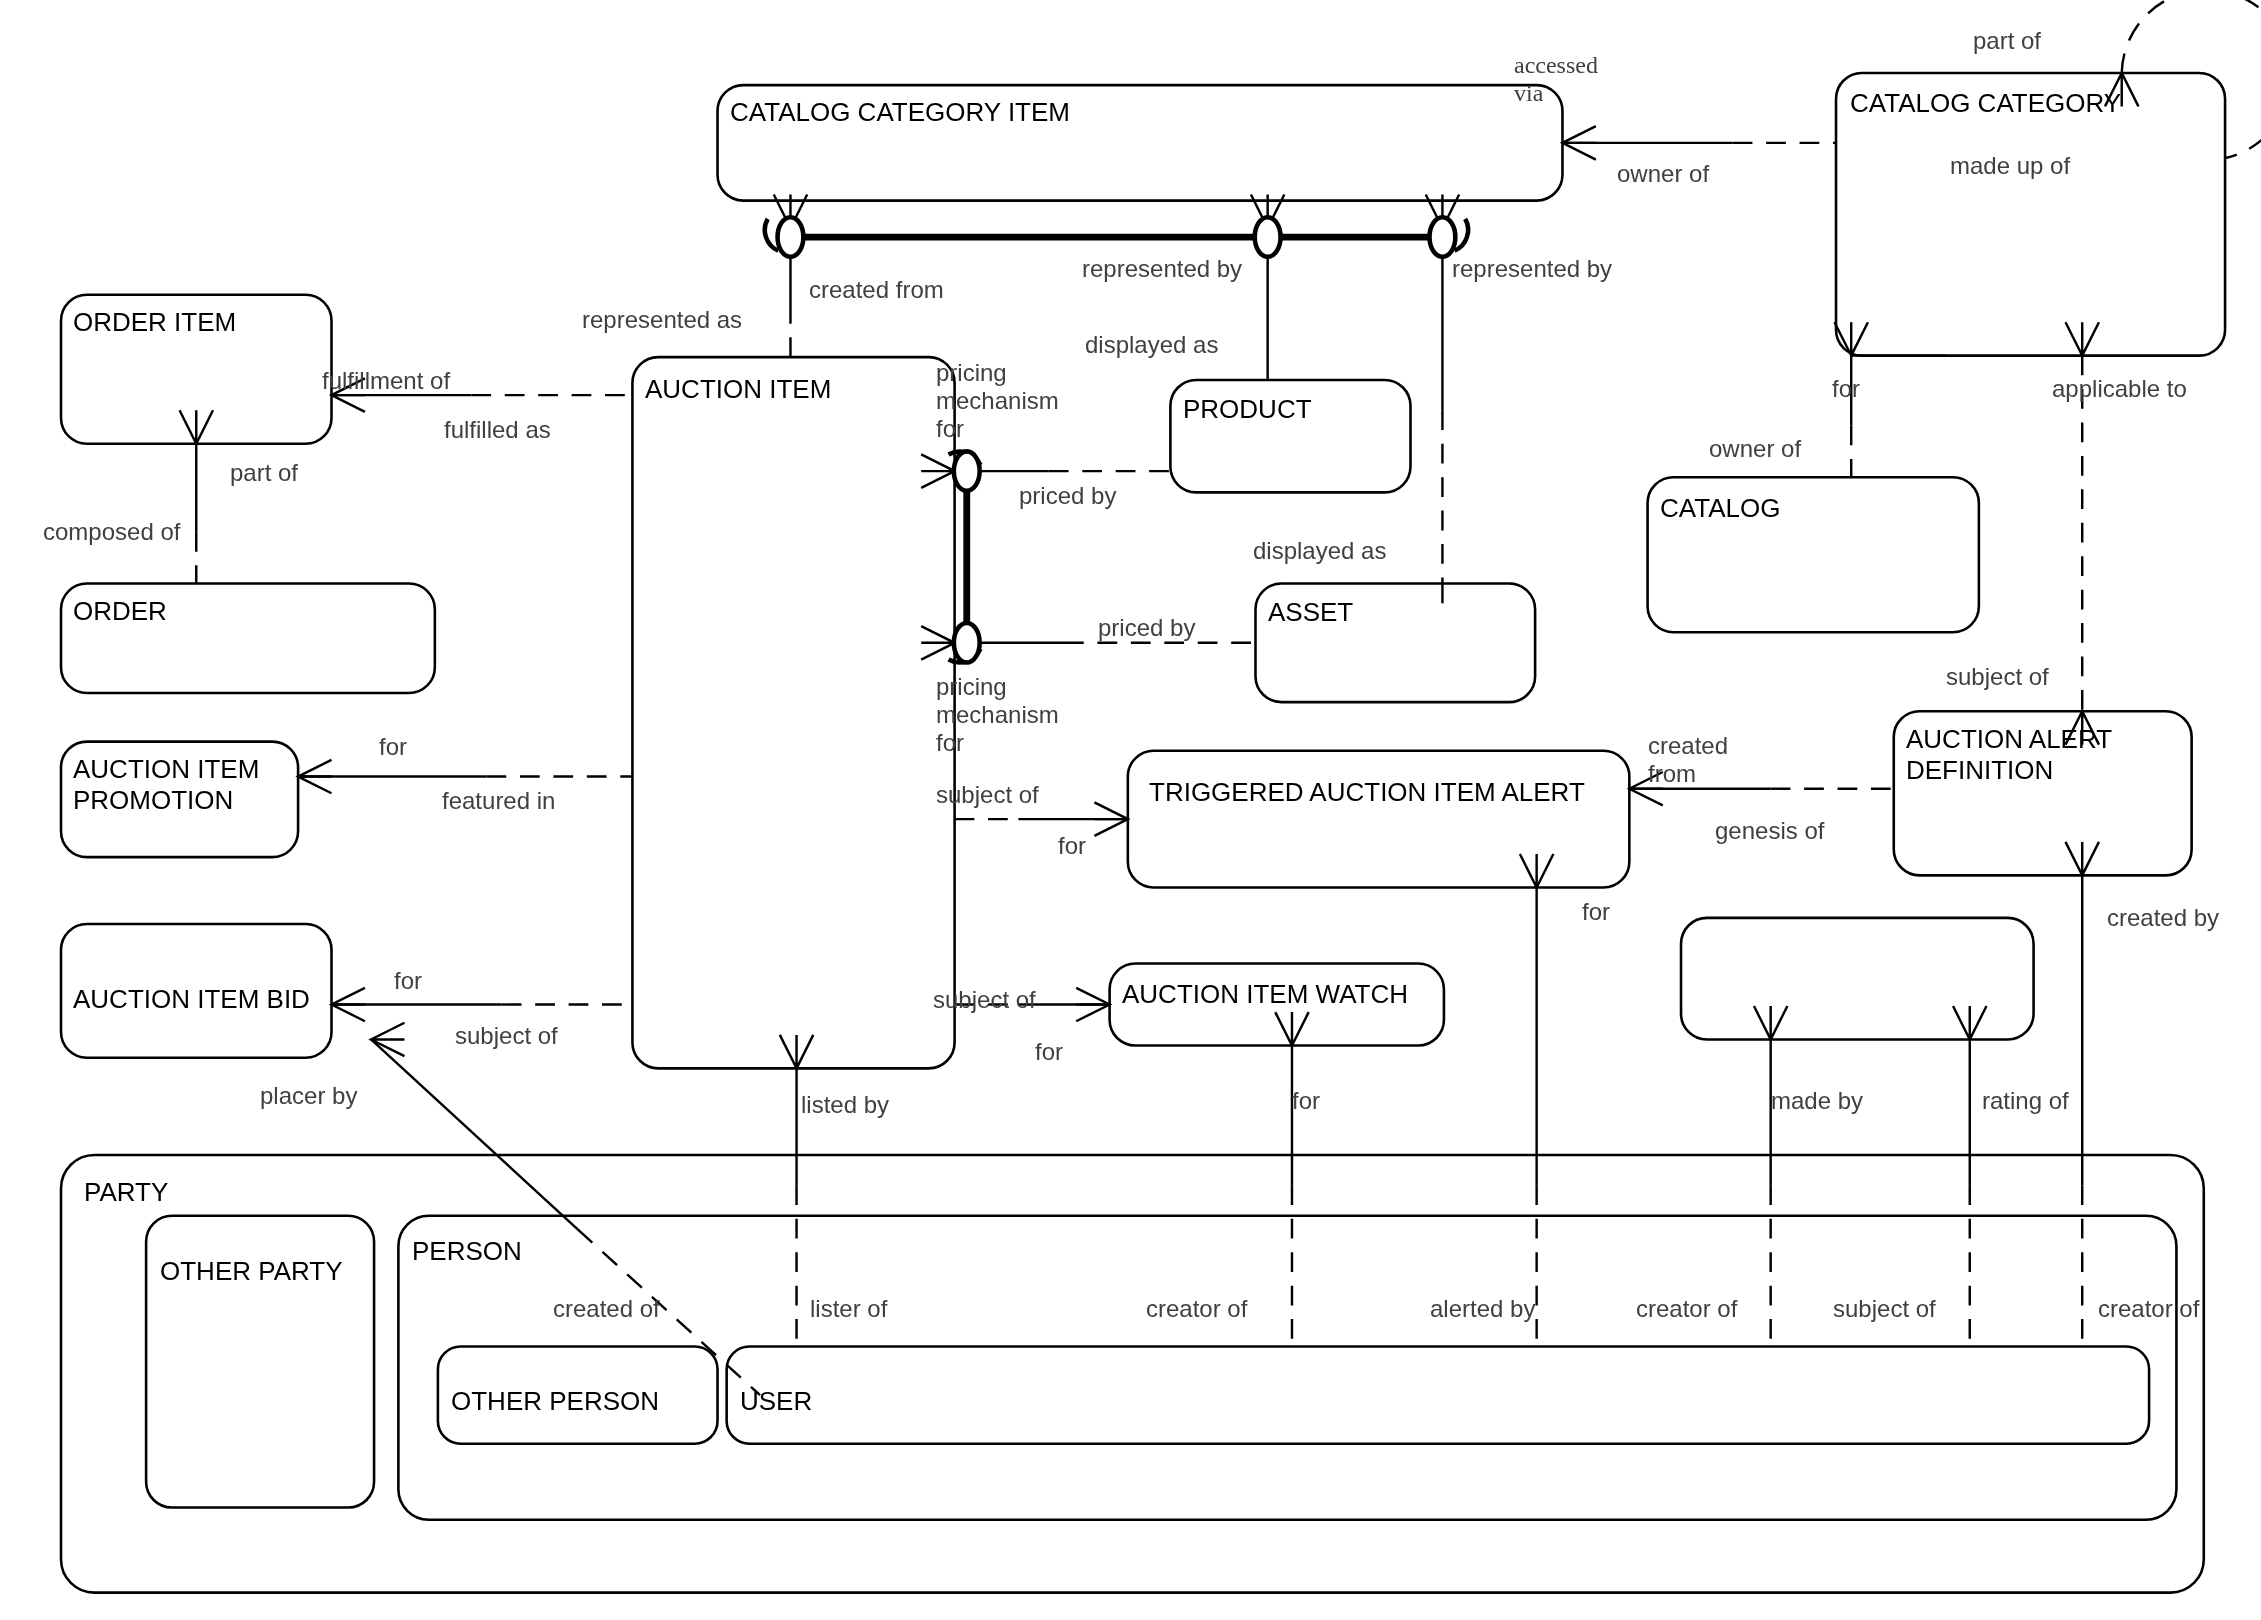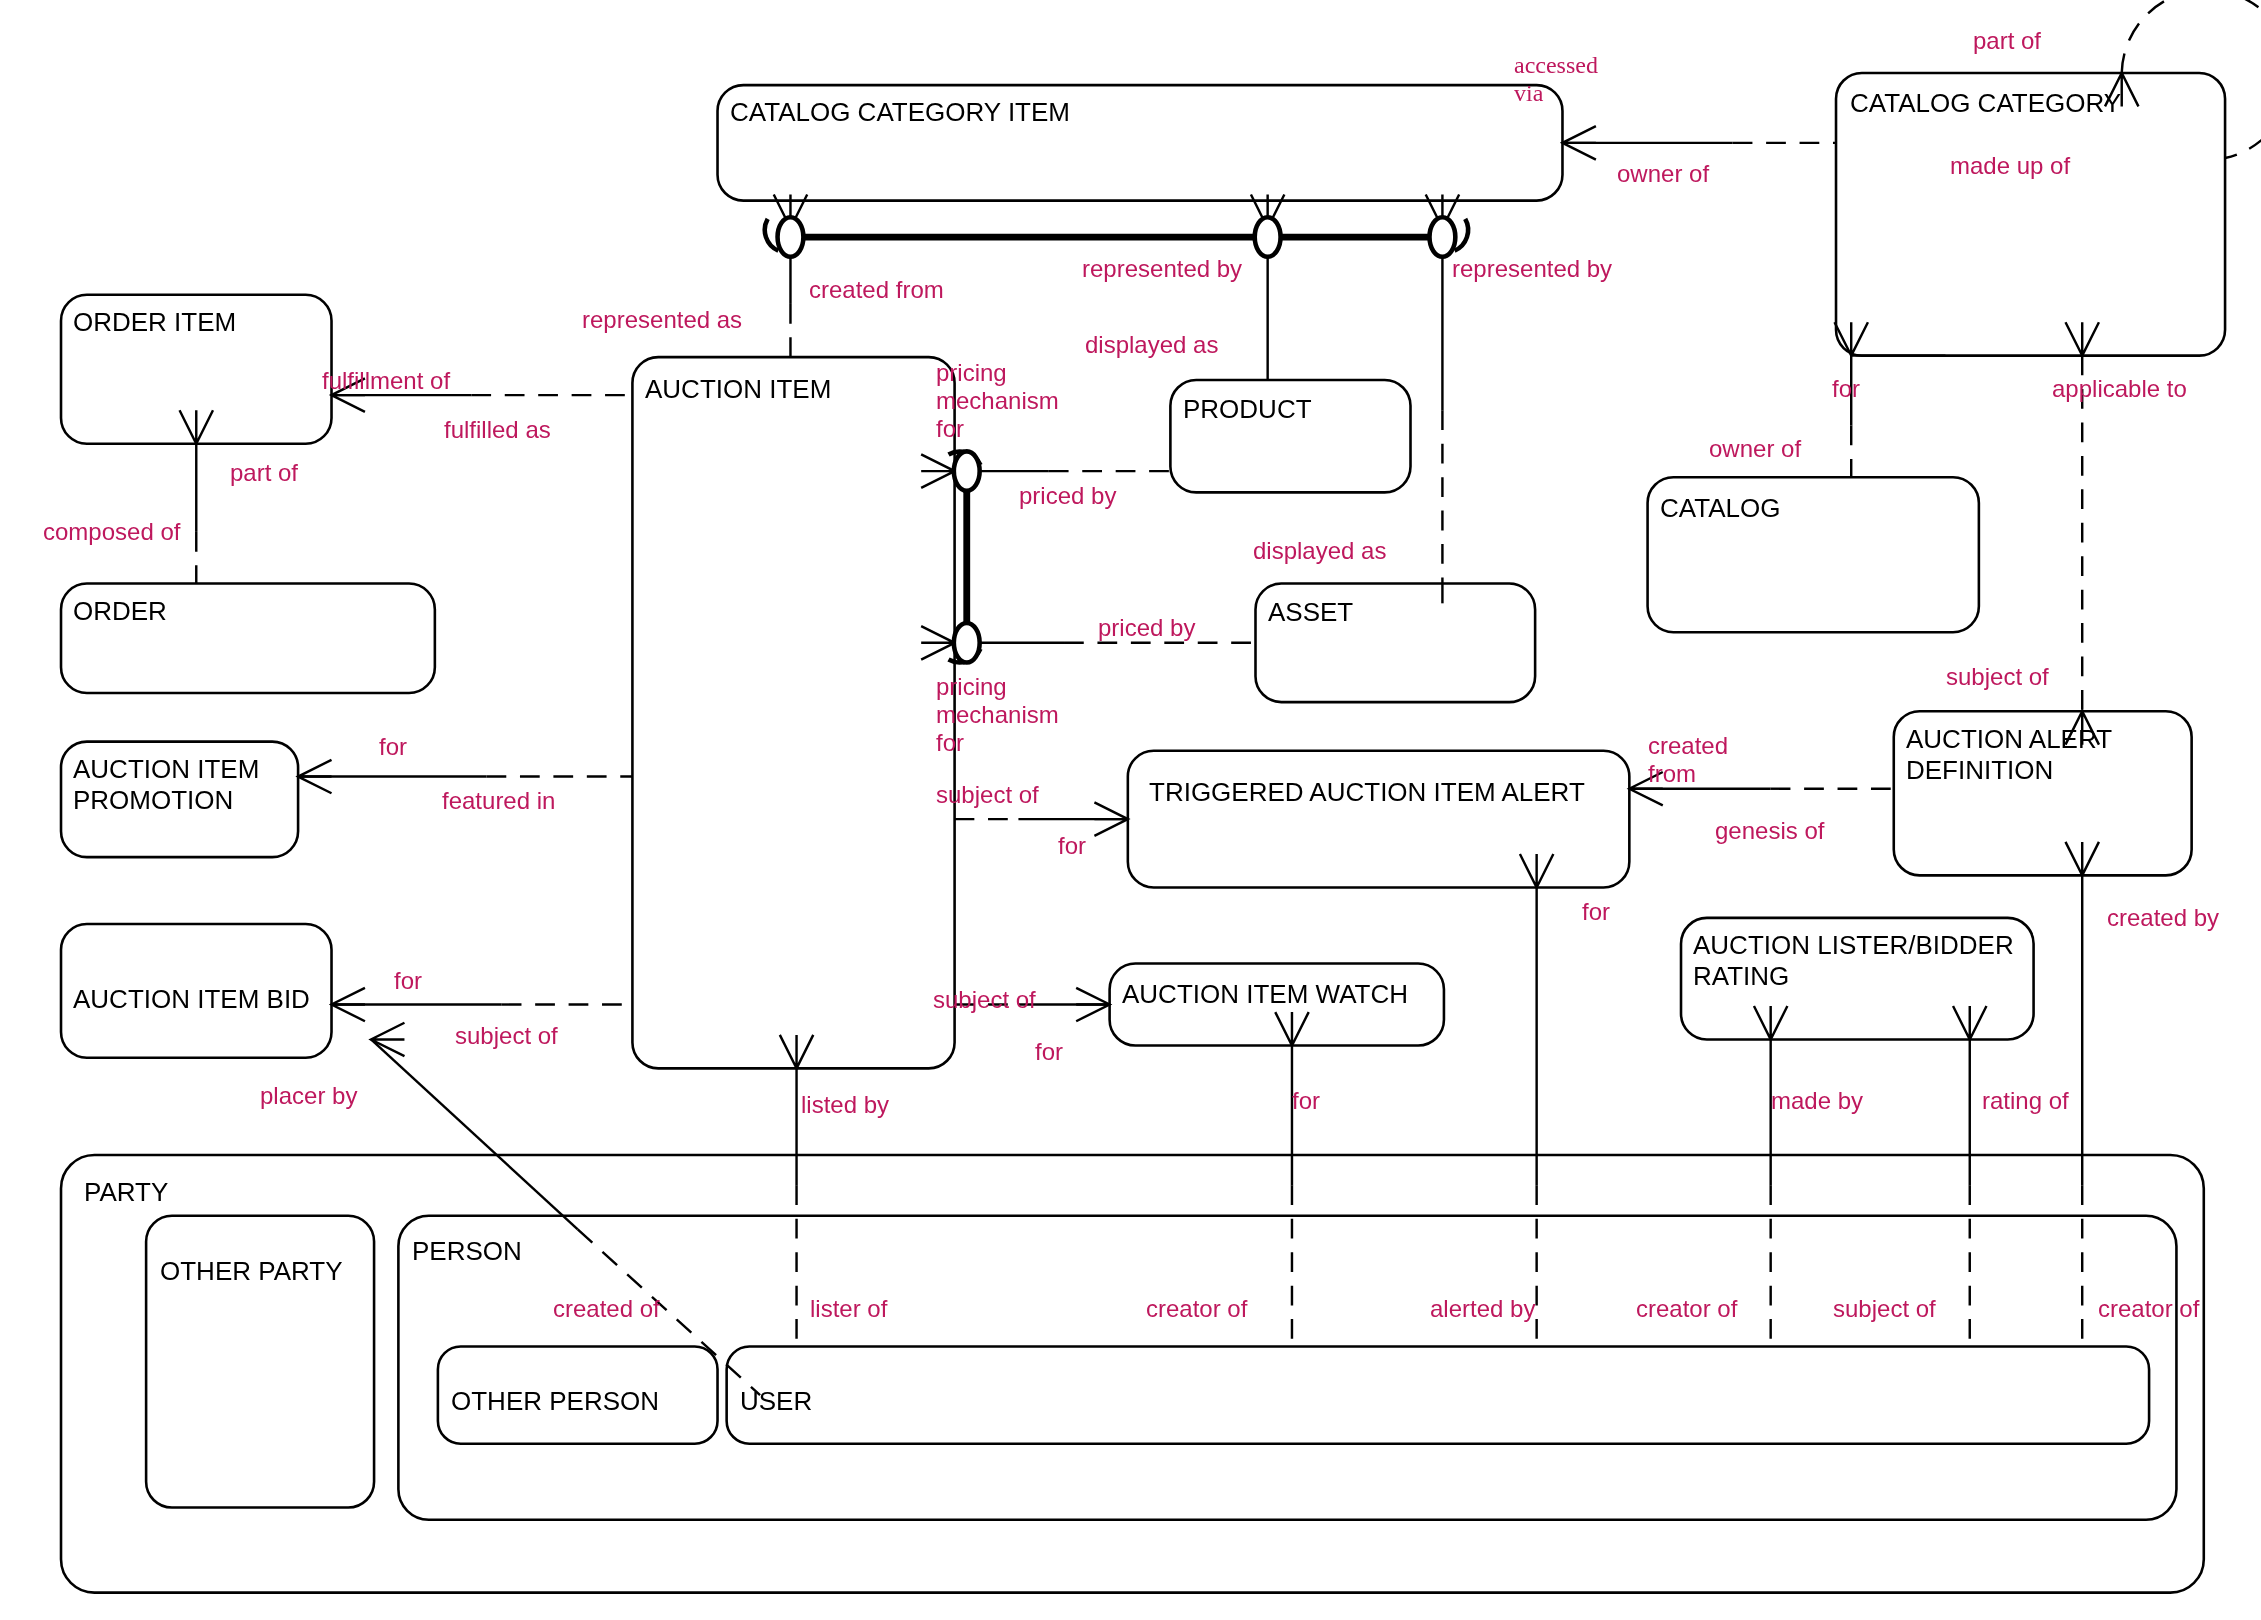--- a/index.html
+++ b/index.html
@@ -13,21 +13,21 @@
     font-size:26px;
     color:#000;
     line-height:1.20;
     white-space:pre;
     letter-spacing:0px;
   }
   .rel-label{
     position:absolute;
     font-family:"Liberation Sans", sans-serif;
     font-size:24px;
-    color:#be185d;
+    color:#404040;
     line-height:1.16;
     white-space:pre;
   }
 </style>
 </head>
 <body>
 
 <div id="stage">
 
   <svg id="canvas" xmlns="http://www.w3.org/2000/svg" viewBox="0 0 2975 2132" width="2261" height="1620">
@@ -147,21 +147,20 @@
   <div class="ent-label" style="left:73px;   top:307px;">ORDER ITEM</div>
   <div class="ent-label" style="left:73px;   top:596px;">ORDER</div>
   <div class="ent-label" style="left:645px;  top:374px;">AUCTION ITEM</div>
   <div class="ent-label" style="left:1183px; top:394px;">PRODUCT</div>
   <div class="ent-label" style="left:1268px; top:597px;">ASSET</div>
   <div class="ent-label" style="left:1660px; top:493px;">CATALOG</div>
   <div class="ent-label" style="left:1906px; top:724px;  width:283px; white-space:normal;">AUCTION ALERT DEFINITION</div>
   <div class="ent-label" style="left:73px;   top:754px;  width:217px; white-space:normal;">AUCTION ITEM PROMOTION</div>
   <div class="ent-label" style="left:73px;   top:936px;margin-top:48px;">AUCTION ITEM BID</div>
   <div class="ent-label" style="left:1149px; top:777px;">TRIGGERED AUCTION ITEM ALERT</div>
-  <div class="ent-label" style="left:1693px; top:930px; width:339px; white-space:normal;">AUCTION LISTER/BIDDER RATING</div>
   <div class="ent-label" style="left:1122px; top:979px;">AUCTION ITEM WATCH</div>
   <div class="ent-label" style="left:84px;  top:1177px;">PARTY</div>
   <div class="ent-label" style="left:160px;  top:1256px;">OTHER PARTY</div>
   <div class="ent-label" style="left:412px;  top:1236px;">PERSON</div>
   <div class="ent-label" style="left:451px;  top:1386px;">OTHER PERSON</div>
   <div class="ent-label" style="left:740px;  top:1386px;">USER</div>
 
   <div id="rel-label-host">
       <div class="rel-label" style="left: 1514px; top: 52px; font-family: Liberation Serif, serif;">accessed
 via</div>

